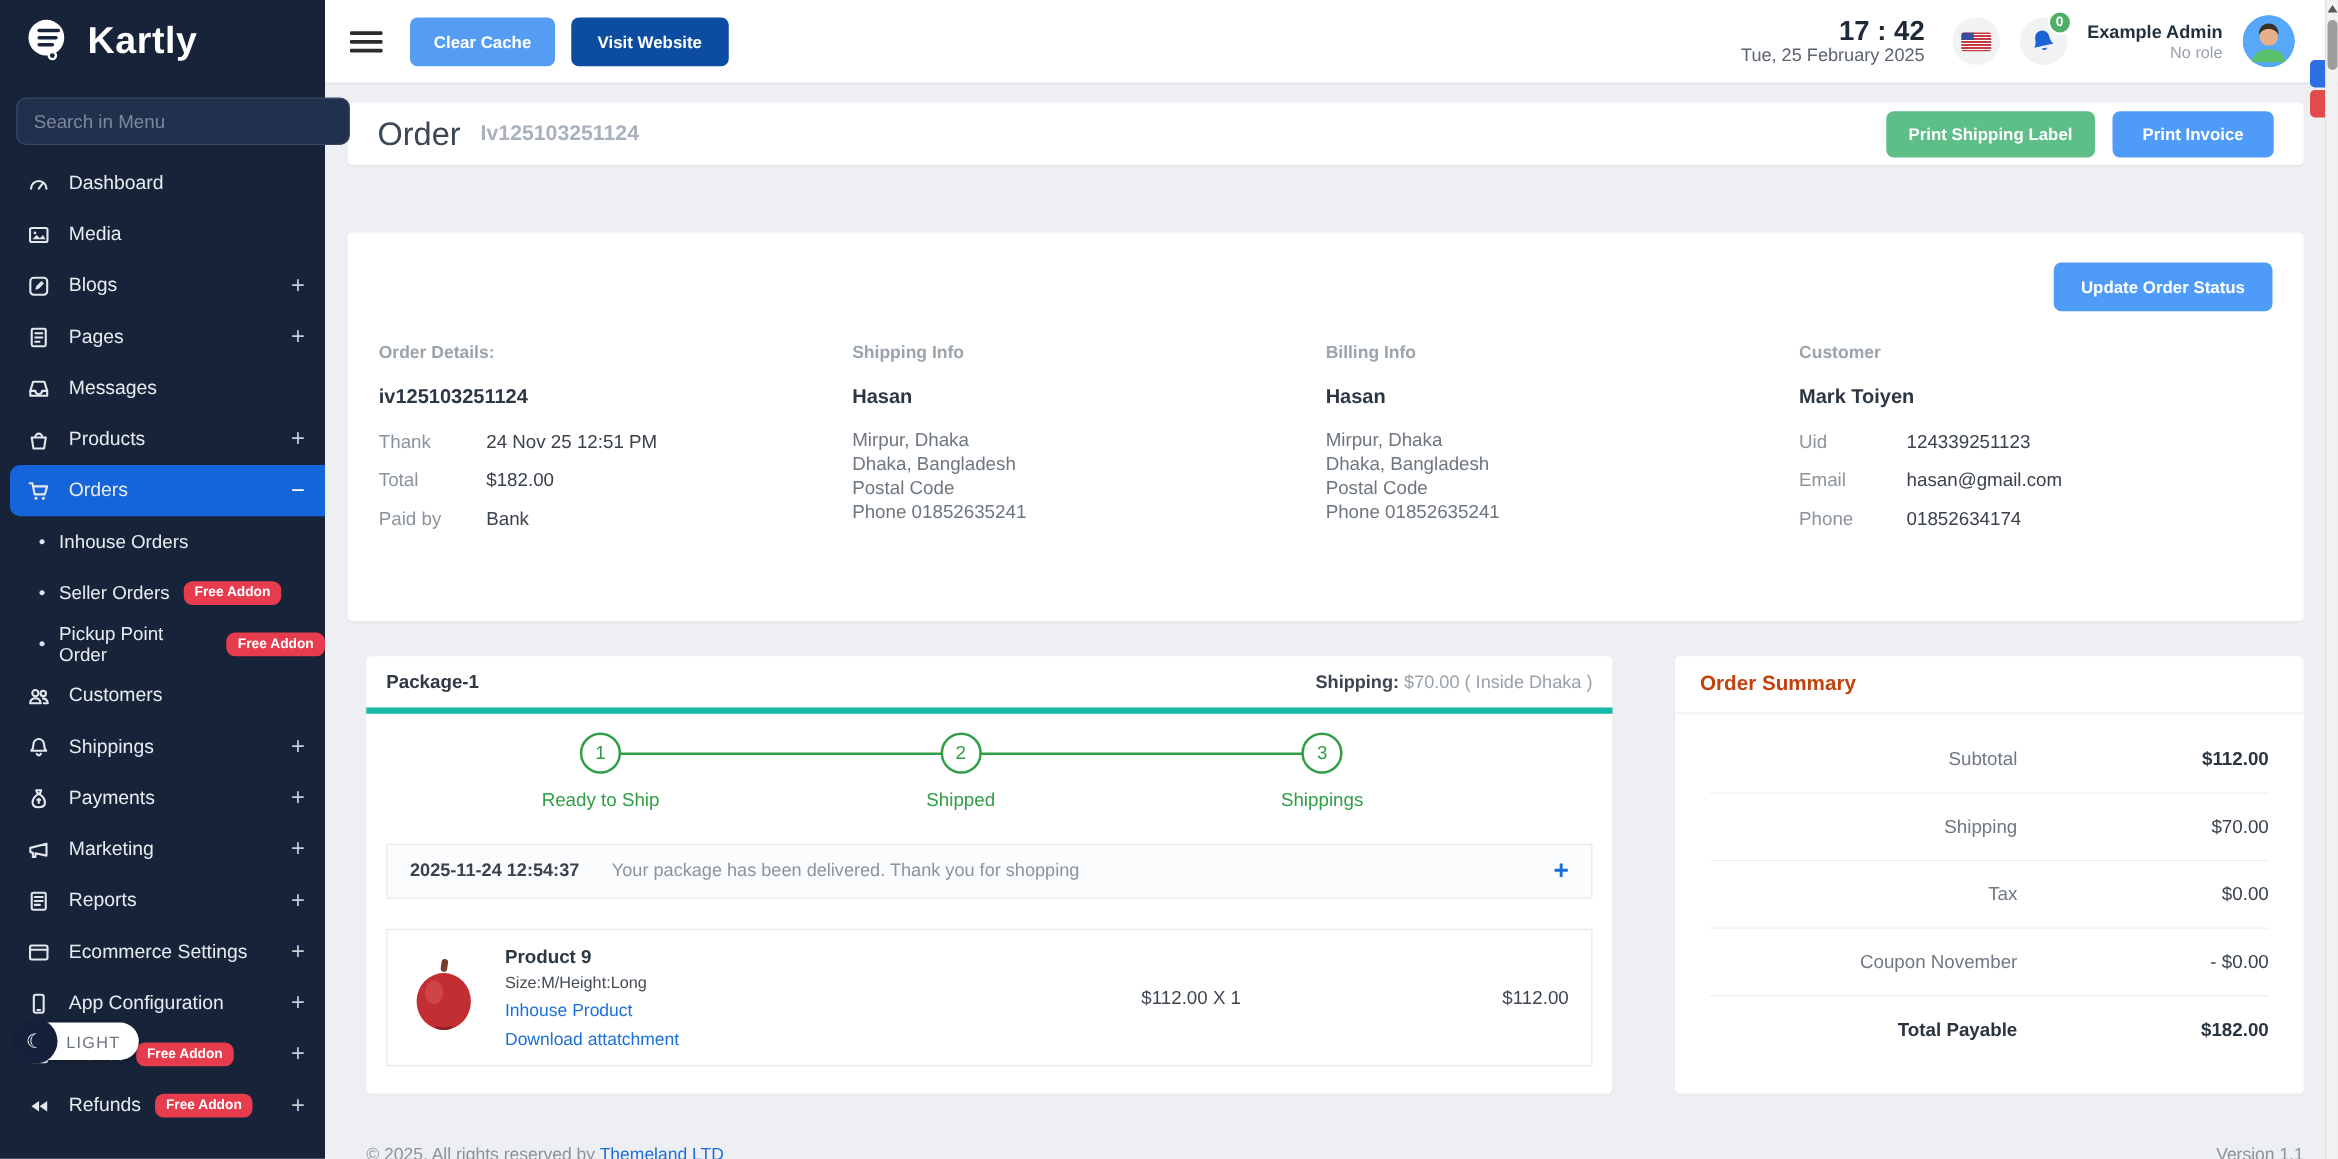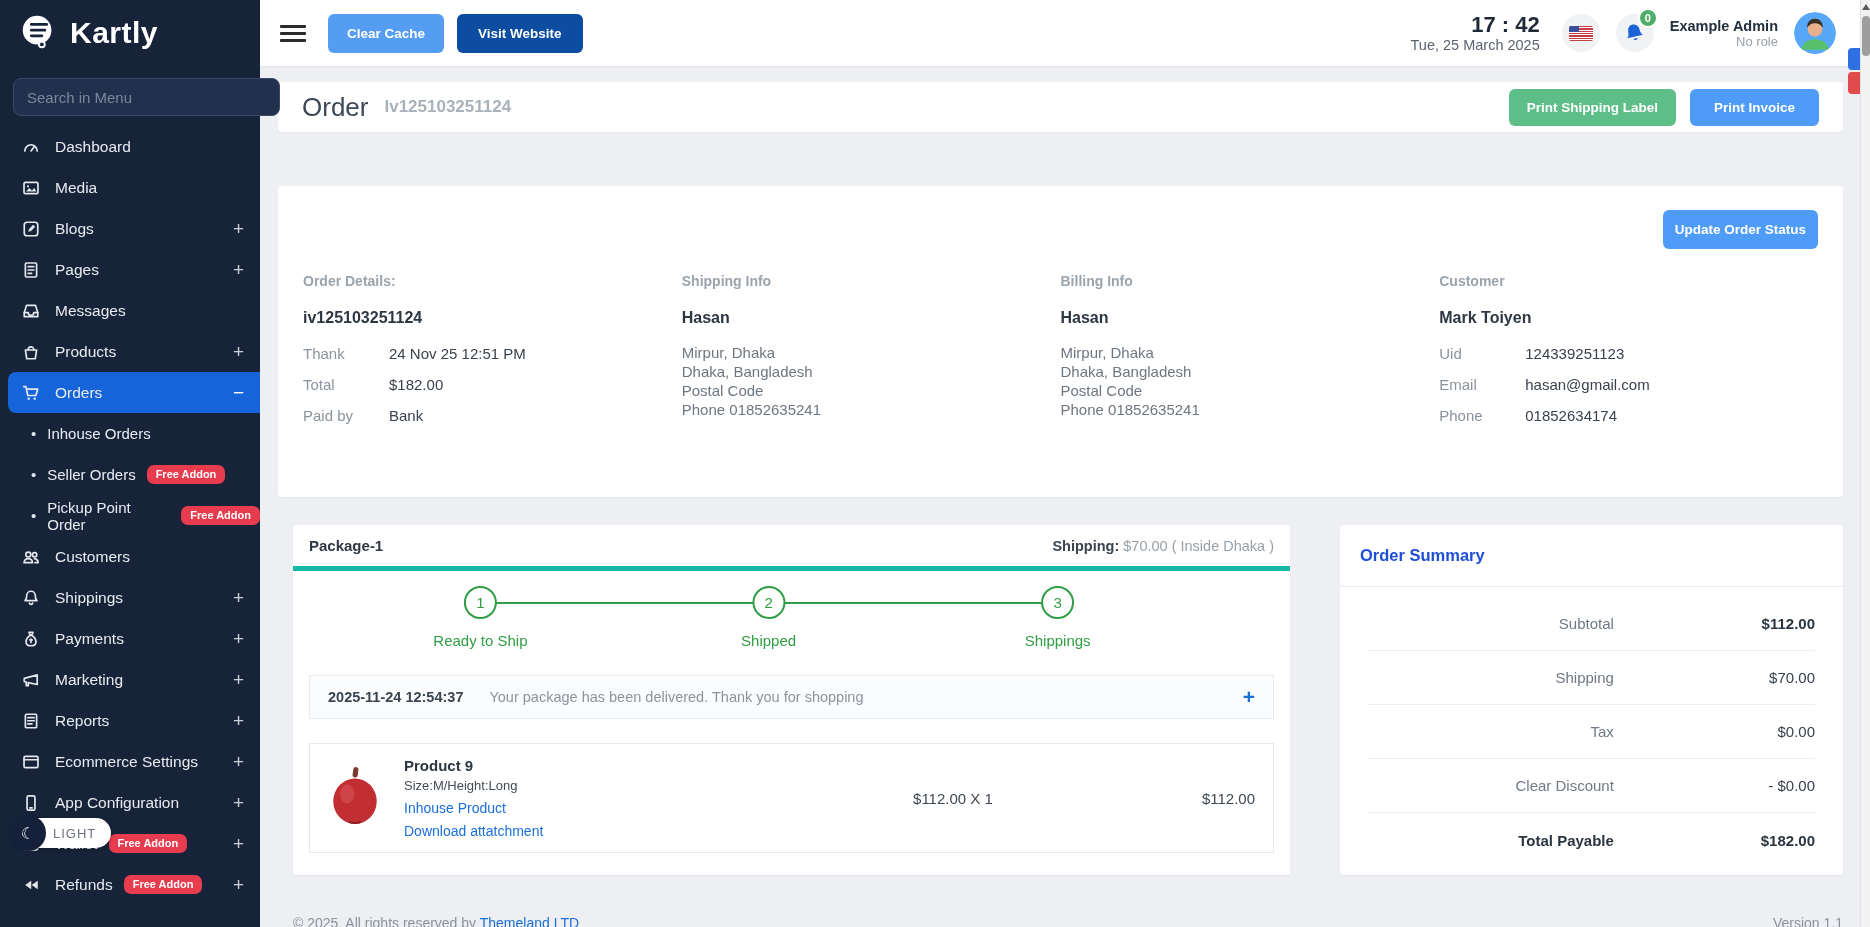--- a/index.html
+++ b/index.html
@@ -54,21 +54,21 @@
 
   .title-card { position:absolute; left:18px; top:16px; width:1565px; height:50px; display:flex; align-items:center; padding:0 24px; }
   .page-title { font-size:26px; color:#3c4856; font-weight:500; }
   .page-order-id { font-size:17px; font-weight:700; color:#a9b1ba; margin-left:16px; }
   .title-actions { margin-left:auto; display:flex; gap:14px; }
   .btn-green { background:#5dbf87; padding:11px 18px; font-size:13.5px; }
   .btn-blue { background:#4f9cf8; padding:11px 24px; font-size:13.5px; }
 
   .info-card { position:absolute; left:18px; top:120px; width:1565px; height:311px; padding:24px 25px; }
   .update-row { display:flex; justify-content:flex-end; }
-  .btn-update { background:#4f9cf8; padding:12px 12px; font-size:13.5px; }
+  .btn-update { background:#4f9cf8; padding:12px 22px; font-size:13.5px; }
   .info-cols { display:flex; margin-top:24px; }
   .info-col { flex:1; padding-right:30px; }
   .col-heading { font-size:14px; font-weight:700; color:#9ba3ab; }
   .col-name { margin-top:20px; font-size:16px; font-weight:700; color:#2d3743; }
   .kv-rows { margin-top:18px; }
   .kv-row { display:flex; margin-bottom:14px; font-size:15px; }
   .kv-label { width:86px; color:#8b939c; flex:none; }
   .kv-value { color:#3a424c; }
   .addr-lines { margin-top:16px; font-size:15px; color:#6e767f; line-height:19px; }
 
@@ -89,21 +89,21 @@
   .product-row { margin:24px 16px 0; border:1px solid #e7e9ed; padding:14px 18px; display:flex; align-items:center; height:110px; }
   .prod-img { width:54px; flex:none; }
   .prod-info { margin-left:22px; width:300px; }
   .prod-name { font-size:15px; font-weight:700; color:#2d3743; }
   .prod-variant { font-size:13px; color:#444c55; margin-top:4px; }
   .prod-link { display:block; font-size:14px; color:#1a6fd8; margin-top:7px; text-decoration:none; cursor:pointer; }
   .prod-qty { flex:1; text-align:center; font-size:15px; color:#3f4852; }
   .prod-total { font-size:15px; color:#3f4852; }
 
   .summary-card { position:absolute; left:1080px; top:459px; width:503px; height:350px; }
-  .sum-header { height:62px; display:flex; align-items:center; padding:0 20px; border-bottom:1px solid #e9ebee; font-size:16.5px; font-weight:700; color:#1d4ed8; }
+  .sum-header { height:46px; display:flex; align-items:center; padding:0 20px; border-bottom:1px solid #e9ebee; font-size:16.5px; font-weight:700; color:#c2410c; }
   .sum-rows { padding-top:10px; }
   .srow { display:flex; align-items:center; height:54px; margin:0 28px; border-bottom:1px solid #edeff1; font-size:15px; }
   .srow:last-child { border-bottom:none; }
   .srow .sl { width:55%; text-align:right; color:#707983; }
   .srow .sv { flex:1; text-align:right; color:#39424d; }
   .srow .bold { font-weight:700; color:#2b3540; }
 
   .footer { position:absolute; left:33px; top:849px; width:1550px; display:flex; justify-content:space-between; font-size:14px; color:#8a929b; }
   .footer a { color:#1a6fd8; text-decoration:none; }
 
@@ -325,21 +325,21 @@
   <div class="hamburger">
       <span></span>
       <span></span>
       <span></span>
     </div>
   <button class="btn btn-cache">Clear Cache</button>
   <button class="btn btn-visit">Visit Website</button>
   <div class="top-right">
     <div class="clock">
       <div class="clock-time">17 : 42</div>
-      <div class="clock-date">Tue, 25 March 2025</div>
+      <div class="clock-date">Tue, 25 February 2025</div>
     </div>
     <div class="flag-wrap">
       <div class="flag"></div>
     </div>
     <div class="bell-wrap">
       <svg width="23" height="23" viewBox="0 0 24 24" fill="#1b62d6">
           <path d="M12 2.5a6 6 0 0 0-6 6c0 4.6-1.6 6-2.3 6.7h16.6C19.6 14.5 18 13.1 18 8.5a6 6 0 0 0-6-6z"></path>
           <path d="M9.7 17.2a2.4 2.4 0 0 0 4.6 0z"></path>
         </svg>
       <span class="notif-badge">0</span>
@@ -488,21 +488,21 @@
         </div>
         <div class="srow">
           <span class="sl">Shipping</span>
           <span class="sv">$70.00</span>
         </div>
         <div class="srow">
           <span class="sl">Tax</span>
           <span class="sv">$0.00</span>
         </div>
         <div class="srow">
-          <span class="sl">Clear Discount</span>
+          <span class="sl">Coupon November</span>
           <span class="sv">- $0.00</span>
         </div>
         <div class="srow">
           <span class="sl bold">Total Payable</span>
           <span class="sv bold">$182.00</span>
         </div>
       </div>
   </aside>
 
   <div class="footer">

